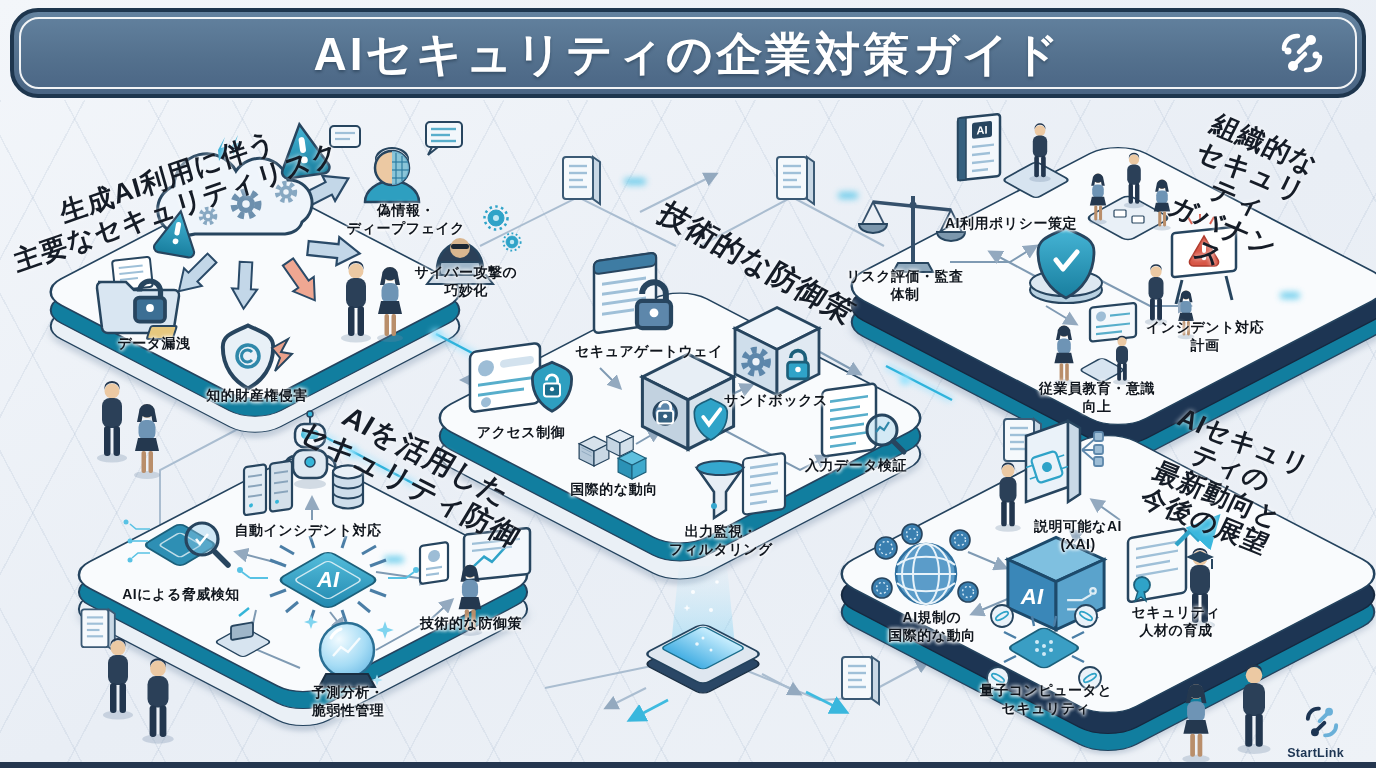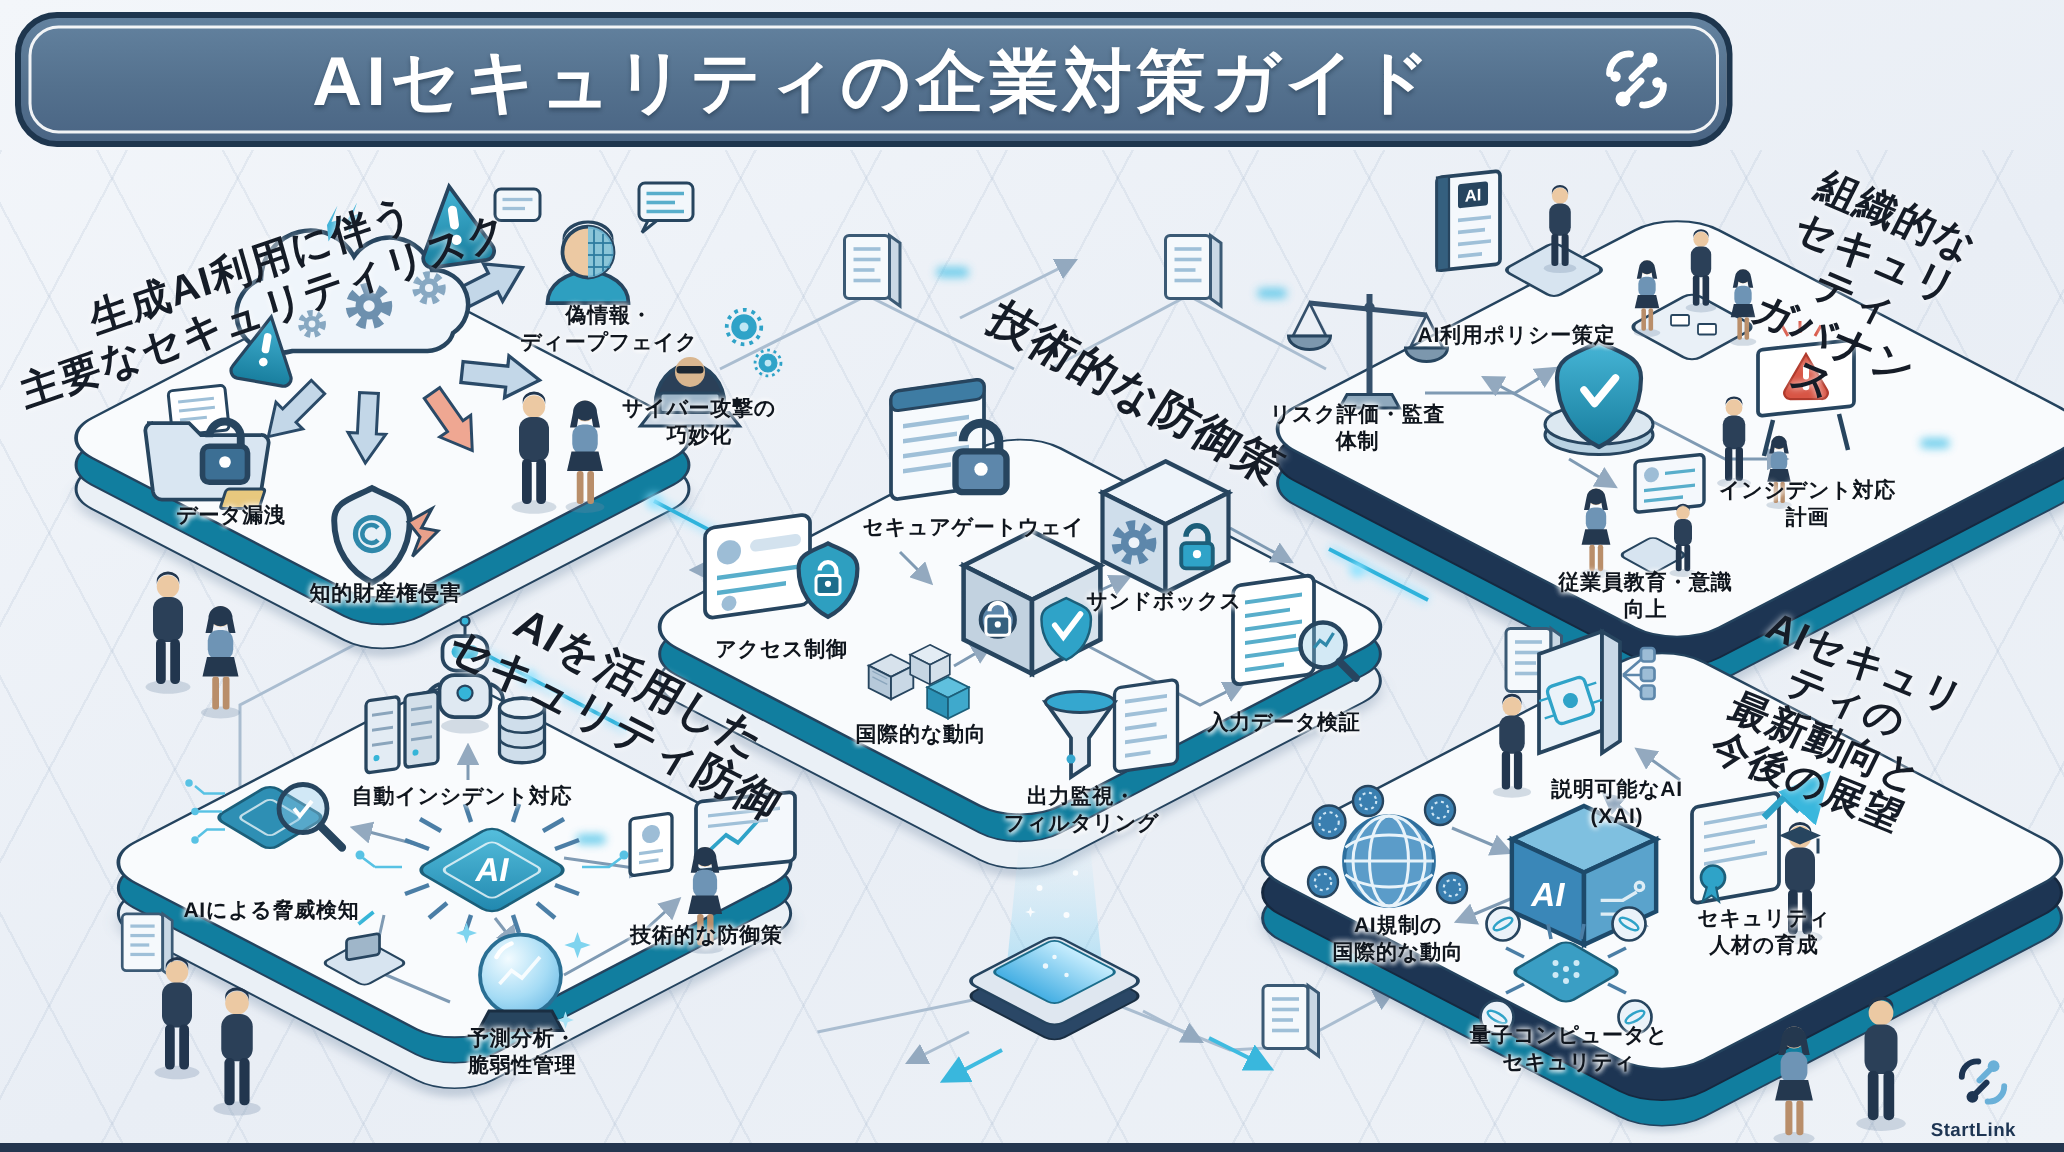--- a/index.html
+++ b/index.html
@@ -5,21 +5,21 @@
   html,body{margin:0;padding:0;background:#d9e0e9;}
   .stage{position:relative;width:1376px;height:768px;overflow:hidden;
     font-family:"Liberation Sans","DejaVu Sans",sans-serif;
     background:linear-gradient(155deg,#f3f6fa 0%,#e9eef5 55%,#eef2f7 100%);}
   .stage::before{content:"";position:absolute;left:0;right:0;top:100px;bottom:0;
     background:
       repeating-linear-gradient(62deg,rgba(150,170,195,.16) 0 1.5px,transparent 1.5px 74px),
       repeating-linear-gradient(118deg,rgba(150,170,195,.16) 0 1.5px,transparent 1.5px 74px);}
   .art{position:absolute;left:0;top:0;}
   
-  .hdr{position:absolute;left:10px;top:8px;width:1145px;height:90px;box-sizing:border-box;
+  .hdr{position:absolute;left:10px;top:8px;width:1356px;height:90px;box-sizing:border-box;
     background:linear-gradient(180deg,#63829f 0%,#54718e 55%,#4a6584 100%);
     border:4px solid #1e364e;border-radius:28px;}
   .hdr::after{content:"";position:absolute;inset:5px;border:2.5px solid rgba(255,255,255,.92);
     border-radius:20px;pointer-events:none;}
   .hdrTitle{margin:0;position:absolute;left:0;right:0;top:0;height:82px;line-height:84px;
     text-align:center;color:#fff;font-size:46px;font-weight:900;letter-spacing:3px;
     text-shadow:0 2px 3px rgba(10,25,40,.35);}
   .hdrLogo{position:absolute;right:32px;top:50%;transform:translateY(-50%);}
   
   .lbl{position:absolute;transform:translate(-50%,-50%);white-space:pre-line;text-align:center;
@@ -808,32 +808,32 @@
 ディープフェイク</div>
 <div class="lbl" style="left:466px;top:281px;">サイバー攻撃の
 巧妙化</div>
 
 <div class="lbl" style="left:649px;top:352px;">セキュアゲートウェイ</div>
 <div class="lbl" style="left:521px;top:433px;">アクセス制御</div>
 <div class="lbl" style="left:776px;top:401px;">サンドボックス</div>
 <div class="lbl" style="left:614px;top:490px;">国際的な動向</div>
 <div class="lbl" style="left:721px;top:540px;">出力監視・
 フィルタリング</div>
-<div class="lbl" style="left:856px;top:466px;margin-top:16px;">入力データ検証</div>
+<div class="lbl" style="left:856px;top:466px;">入力データ検証</div>
 
 <div class="lbl" style="left:1011px;top:224px;">AI利用ポリシー策定</div>
 <div class="lbl" style="left:905px;top:285px;">リスク評価・監査
 体制</div>
 <div class="lbl" style="left:1205px;top:336px;">インシデント対応
 計画</div>
 <div class="lbl" style="left:1097px;top:397px;">従業員教育・意識
 向上</div>
 
 <div class="lbl" style="left:308px;top:531px;">自動インシデント対応</div>
-<div class="lbl" style="left:181px;top:595px;margin-top:12px;">AIによる脅威検知</div>
+<div class="lbl" style="left:181px;top:595px;">AIによる脅威検知</div>
 <div class="lbl" style="left:471px;top:624px;">技術的な防御策</div>
 <div class="lbl" style="left:348px;top:701px;text-align:right;">予測分析・
 脆弱性管理</div>
 
 <div class="lbl" style="left:1078px;top:535px;">説明可能なAI
 (XAI)</div>
 <div class="lbl" style="left:932px;top:626px;">AI規制の
 国際的な動向</div>
 <div class="lbl" style="left:1176px;top:621px;">セキュリティ
 人材の育成</div>

